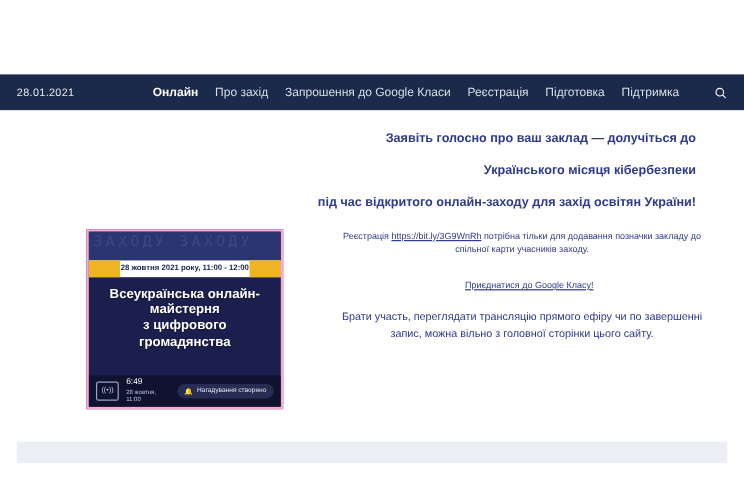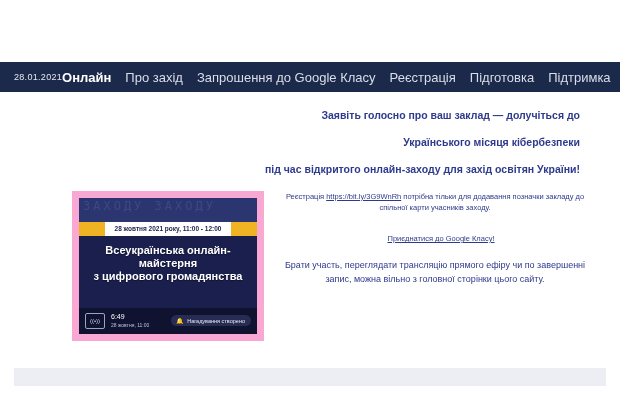--- a/index.html
+++ b/index.html
@@ -40,21 +40,21 @@
     letter-spacing: 0.3px;
     white-space: nowrap;
   }
   .nav-menu {
     margin-left: auto;
     display: flex;
     align-items: center;
     gap: 14px;
   }
   .nav-item {
-    font-size: 13px;
+    font-size: 10px;
     color: #d9dee8;
     white-space: nowrap;
     cursor: pointer;
   }
   .nav-item.active {
     color: #ffffff;
     font-weight: bold;
   }
   .nav-search {
     margin-left: 14px;
@@ -110,25 +110,25 @@
   .col-right {
     flex: 1;
     padding-right: 10px;
     box-sizing: border-box;
     text-align: center;
   }
 
   
   .poster {
     position: relative;
-    width: 192px;
+    width: 164px;
     height: 150px;
     background: #1a1f4d;
     overflow: hidden;
-    border: 7px solid #f9a8d4;
+    border: 2px solid #f9a8d4;
     box-sizing: border-box;
   }
   .poster-top-strip {
     position: absolute;
     top: 0; left: 0; right: 0;
     height: 24px;
     background: #2b3570;
     overflow: hidden;
   }
   .poster-top-strip .ghost {
@@ -284,21 +284,21 @@
 
 <div class="page">
 
   <div class="browser-top"></div>
 
   <div class="navbar">
     <div class="nav-date">28.01.2021</div>
     <div class="nav-menu">
       <div class="nav-item active">Онлайн</div>
       <div class="nav-item">Про захід</div>
-      <div class="nav-item">Запрошення до Google Класу</div>
+      <div class="nav-item">Запрошення до Google Класи</div>
       <div class="nav-item">Реєстрація</div>
       <div class="nav-item">Підготовка</div>
       <div class="nav-item">Підтримка</div>
       <div class="nav-search">
         <svg width="11" height="11" viewBox="0 0 16 16">
           <circle cx="7" cy="7" r="4.6" fill="none" stroke="#ffffff" stroke-width="1.3"></circle>
           <line x1="10.4" y1="10.4" x2="14.2" y2="14.2" stroke="#ffffff" stroke-width="1.3"></line>
         </svg>
       </div>
     </div>

